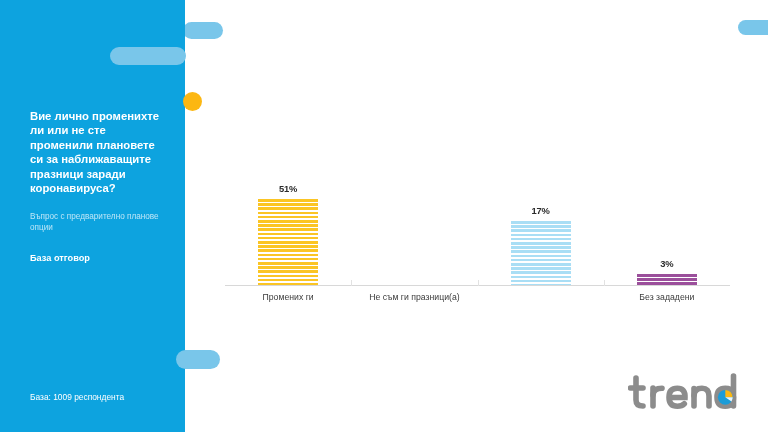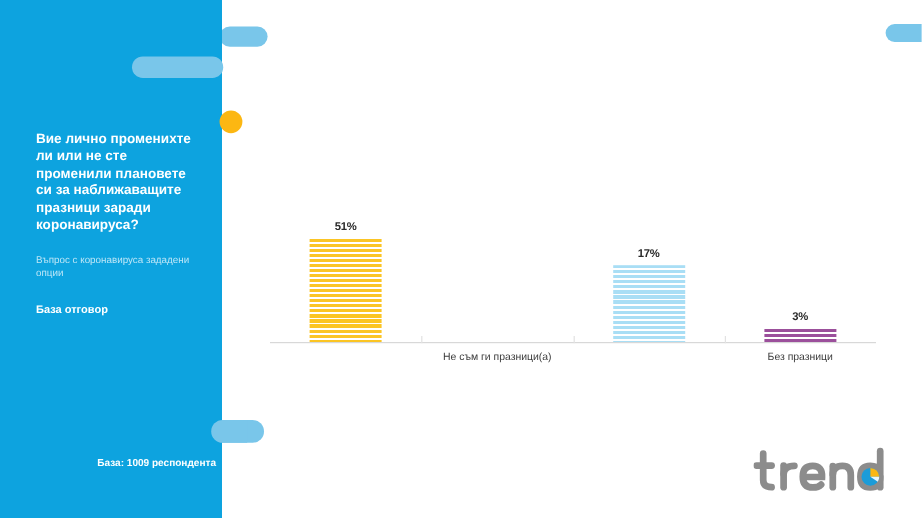--- a/index.html
+++ b/index.html
@@ -55,27 +55,26 @@
     top: 253px;
     width: 142px;
     color: #ffffff;
     font-size: 9.2px;
     font-weight: bold;
     z-index: 4;
   }
   #base-label {
     position: absolute;
     left: 30px;
-    top: 380px;
+    top: 392px;
     width: 150px;
     color: #ffffff;
     font-size: 8.4px;
-    font-weight: bold;
-    z-index: 4;
-    text-align: right;
+    font-weight: normal;
+    z-index: 4;
   }
 
   
   .deco-pill {
     position: absolute;
     background: #79C6EA;
     z-index: 3;
   }
   #deco-pill-top-right-sidebar {
     left: 183px;
@@ -203,44 +202,45 @@
 <div id="deco-pill-bottom" class="deco-pill"></div>
 
 <div id="sidebar"></div>
 
 <div id="deco-pill-upper" class="deco-pill"></div>
 <div id="deco-pill-bottom-inner" class="deco-pill"></div>
 <div id="deco-pill-top-corner" class="deco-pill"></div>
 <div id="deco-circle-yellow"></div>
 
 <div id="question-title">Вие лично променихте ли или не сте променили плановете си за наближаващите празници заради коронавируса?</div>
-<div id="question-subtitle">Въпрос с коронавируса зададени опции</div>
+<div id="question-subtitle">Въпрос с предварително планове опции</div>
 <div id="answer-type">База отговор</div>
 <div id="base-label">База: 1009 респондента</div>
 
 <div id="chart">
   <div id="plot-area"></div>
   <div id="axis-line"></div>
 <div class="axis-tick" style="left: 166.25px;"></div>
     <div class="axis-tick" style="left: 292.5px;"></div>
     <div class="axis-tick" style="left: 418.75px;"></div>
     <div class="bar-group" style="left: 73.125px; width: 60px; top: 0px; height: 285px;">
       <div class="bar-value">51%</div>
       <div class="bar" style="height: 86.25px; background: repeating-linear-gradient(rgb(251, 197, 36) 0px, rgb(251, 197, 36) 2.6px, rgb(255, 255, 255) 2.6px, rgb(255, 255, 255) 4.2px);"></div>
     </div>
+    <div class="cat-label" style="left: 40px; width: 126.25px;">Промених ги</div>
     <div class="cat-label" style="left: 166.25px; width: 126.25px;">Не съм ги празници(а)</div>
     <div class="bar-group" style="left: 325.625px; width: 60px; top: 0px; height: 285px;">
       <div class="bar-value">17%</div>
       <div class="bar" style="height: 63.75px; background: repeating-linear-gradient(rgb(169, 222, 245) 0px, rgb(169, 222, 245) 2.6px, rgb(255, 255, 255) 2.6px, rgb(255, 255, 255) 4.2px);"></div>
     </div>
     <div class="bar-group" style="left: 451.875px; width: 60px; top: 0px; height: 285px;">
       <div class="bar-value">3%</div>
       <div class="bar" style="height: 11.25px; background: repeating-linear-gradient(rgb(155, 79, 155) 0px, rgb(155, 79, 155) 2.6px, rgb(255, 255, 255) 2.6px, rgb(255, 255, 255) 4.2px);"></div>
     </div>
-    <div class="cat-label" style="left: 418.75px; width: 126.25px;">Без празници</div>
+    <div class="cat-label" style="left: 418.75px; width: 126.25px;">Без зададени</div>
   </div>
 
 <div id="logo">
   <svg width="120" height="44" viewBox="0 0 120 44">
     <g fill="none" stroke="#8C8C8C" stroke-width="5.6" stroke-linecap="round">
 
       <path d="M8 6 L8 28 Q8 34 15 34"></path>
       <path d="M2.5 16 L15 16"></path>
 
       <path d="M25 34 L25 16"></path>

